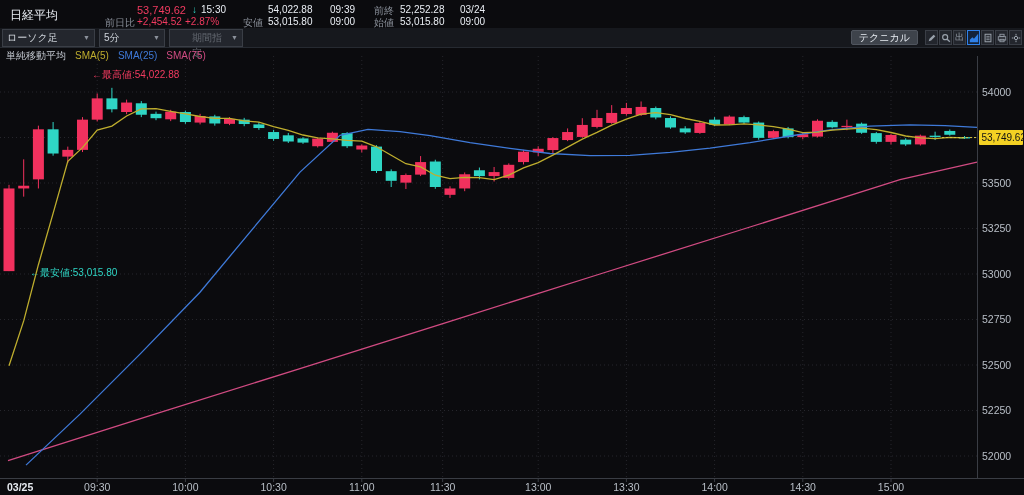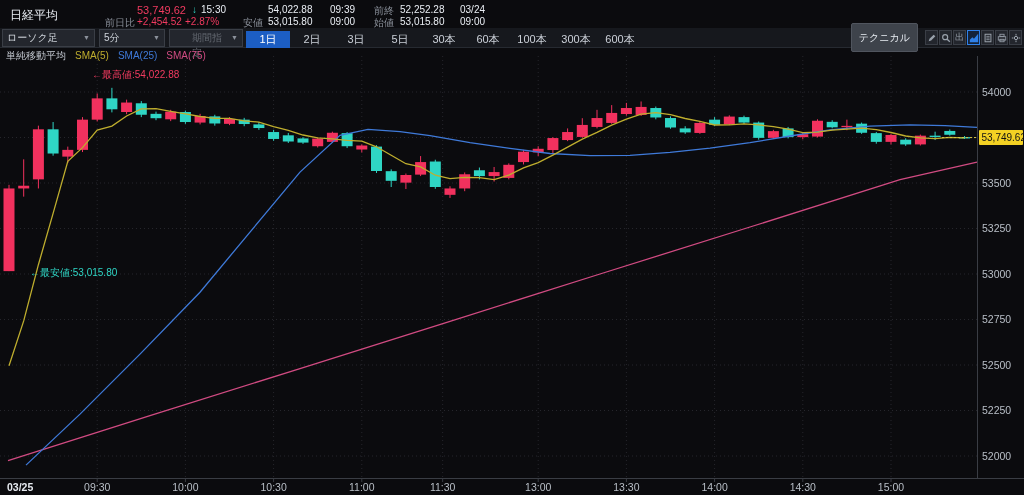--- a/index.html
+++ b/index.html
@@ -27,21 +27,21 @@
        color:#cfd4db;font-size:10px;line-height:15px;padding:0 4px;box-sizing:border-box;cursor:pointer;}
   .sel .caret{float:right;font-size:7px;color:#8b919b;margin-left:5px;line-height:15px;}
   #sel-type{left:2px;width:93px;}
   #sel-interval{left:99px;width:66px;}
   #sel-range{left:169px;width:74px;color:#62676f;padding-left:22px;}
   .periods{position:absolute;left:246px;top:1px;height:17px;}
   .pbtn{display:inline-block;width:44px;height:17px;line-height:17px;text-align:center;
         font-size:11px;color:#ccd1d9;cursor:pointer;}
   .pbtn.sel-on{background:#1c5ec4;color:#fff;}
   .tb-right{position:absolute;right:2px;top:1px;height:17px;display:flex;align-items:center;}
-  .tech{height:29px;background:#3e434b;border:1px solid #50555e;border-radius:2px;
+  .tech{height:15px;background:#3e434b;border:1px solid #50555e;border-radius:2px;
         color:#e9edf3;font-size:10px;line-height:13px;padding:0 7px;margin-right:6px;
         font-family:"Liberation Sans",sans-serif;cursor:pointer;}
   .ibtn{width:13px;height:15px;background:#23262d;border:1px solid #3a3e46;margin-left:1px;
         padding:0;display:flex;align-items:center;justify-content:center;cursor:pointer;}
   .ibtn.active{background:#14233a;border-color:#2f80e8;}
   .ibtn span{font-size:9px;color:#9aa2ac;line-height:1;}
   .legend{position:absolute;left:6px;top:49px;z-index:2;font-size:10px;text-align:center;}
   .lg-title{color:#c7ccd4;}
   .legend i{font-style:normal;margin-left:9px;}
 </style>
@@ -285,21 +285,20 @@
       <span>ローソク足</span>
     </div>
     <div class="sel" id="sel-interval">
       <span class="caret">▼</span>
       <span>5分</span>
     </div>
     <div class="sel" id="sel-range">
       <span class="caret">▼</span>
       <span>期間指定</span>
     </div>
-    <div class="periods" id="periods"><div class="pbtn sel-on">1日</div><div class="pbtn">2日</div><div class="pbtn">3日</div><div class="pbtn">5日</div><div class="pbtn">30本</div><div class="pbtn">60本</div><div class="pbtn">100本</div><div class="pbtn">300本</div><div class="pbtn">600本</div></div>
     <div class="tb-right">
       <button class="tech">テクニカル</button>
       <button class="ibtn">
         <svg width="10" height="10" viewBox="0 0 12 12">
             <path d="M2 10l1-3 5-5 2 2-5 5-3 1z" fill="#9aa2ac"></path>
           </svg>
       </button>
       <button class="ibtn">
         <svg width="10" height="10" viewBox="0 0 12 12">
             <circle cx="5" cy="5" r="3" fill="none" stroke="#9aa2ac" stroke-width="1.4"></circle>

